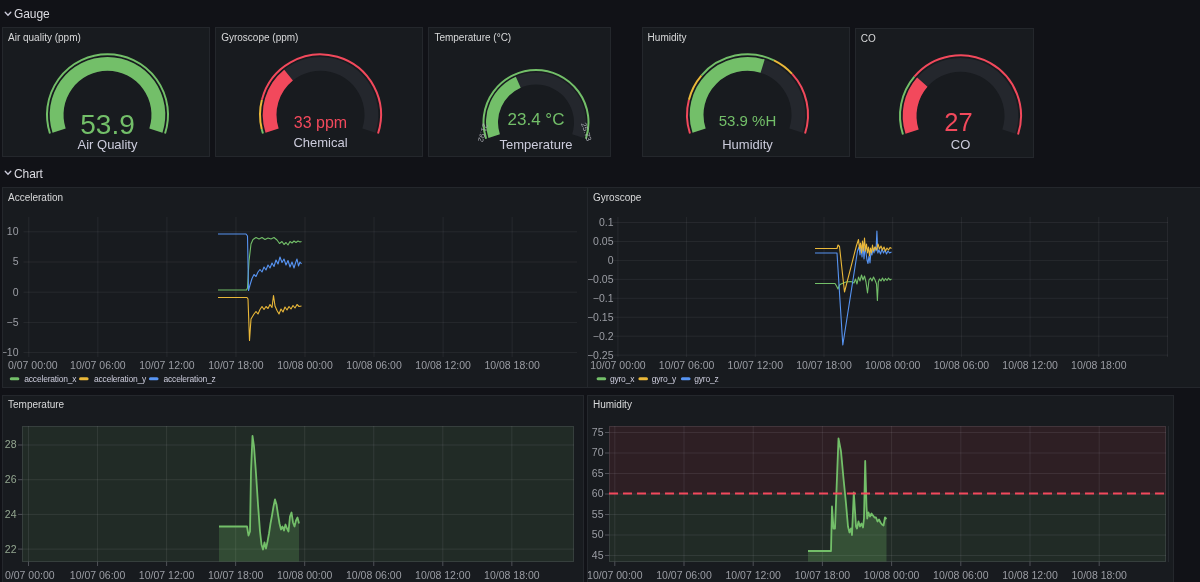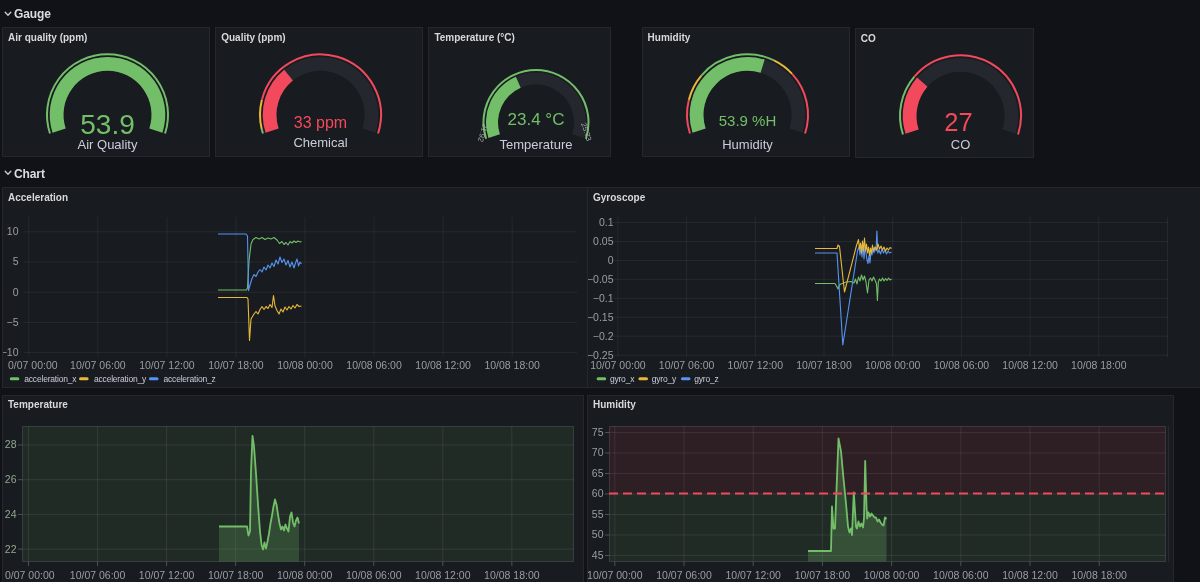--- a/index.html
+++ b/index.html
@@ -1,17 +1,17 @@
 <!DOCTYPE html>
 <html><head><meta charset="utf-8"><style>
 *{margin:0;padding:0;box-sizing:border-box}
 html,body{width:1200px;height:582px;background:#111217;font-family:"Liberation Sans",sans-serif;overflow:hidden;position:relative}
 .panel{position:absolute;background:#181b1f;border:1px solid rgba(204,204,220,0.07);overflow:hidden}
-.pt{position:absolute;left:5px;top:3.5px;font-size:10px;font-weight:700;color:#d8d9da;letter-spacing:0px}
-.rowhdr{position:absolute;font-size:12px;font-weight:700;color:#dcdce3;letter-spacing:-0.1px}
+.pt{position:absolute;left:5px;top:3.5px;font-size:10px;font-weight:400;color:#d8d9da;letter-spacing:0px}
+.rowhdr{position:absolute;font-size:12px;font-weight:400;color:#dcdce3;letter-spacing:-0.1px}
 svg{position:absolute;left:0;top:0}
 text{font-family:"Liberation Sans",sans-serif}
 </style></head><body>
 
 <div class="rowhdr" style="left:14px;top:7px">Gauge</div>
 <svg width="10" height="10" style="left:3px;top:9px" viewBox="0 0 10 10">
     <polyline points="2.2,3.2 5,6.2 7.8,3.2" fill="none" stroke="#ccccdc" stroke-width="1.3" stroke-linecap="round"></polyline>
   </svg>
 <div class="rowhdr" style="left:14px;top:167px">Chart</div>
 <svg width="10" height="10" style="left:3px;top:168px" viewBox="0 0 10 10">
@@ -21,21 +21,21 @@
     <div class="pt">Air quality (ppm)</div>
     <svg width="208.3" height="130">
       <path d="M49.53 104.66A57.8 57.8 0 1 1 159.47 104.66L146.35 100.4A44 44 0 1 0 62.65 100.4Z" fill="#24272d"></path>
       <path d="M49.53 104.66A57.8 57.8 0 1 1 159.47 104.66L146.35 100.4A44 44 0 1 0 62.65 100.4Z" fill="#73BF69"></path>
       <path d="M46.96 105.5A60.5 60.5 0 1 1 162.04 105.5" fill="none" stroke="#73BF69" stroke-width="2"></path>
       <text x="104.5" y="105.5" font-size="28" font-weight="500" fill="#73BF69" text-anchor="middle">53.9</text>
       <text x="104.5" y="120.8" font-size="13" fill="#ccccdc" text-anchor="middle">Air Quality</text>
     </svg>
   </div>
 <div class="panel" style="left:215.2px;top:27px;width:208.3px;height:130px">
-    <div class="pt">Quality (ppm)</div>
+    <div class="pt">Gyroscope (ppm)</div>
     <svg width="208.3" height="130">
       <path d="M49.53 104.66A57.8 57.8 0 1 1 159.47 104.66L146.35 100.4A44 44 0 1 0 62.65 100.4Z" fill="#24272d"></path>
       <path d="M49.53 104.66A57.8 57.8 0 0 1 68.22 41.8L76.88 52.55A44 44 0 0 0 62.65 100.4Z" fill="#F2495C"></path>
       <path d="M46.96 105.5A60.5 60.5 0 0 1 45.72 101.11" fill="none" stroke="#73BF69" stroke-width="2"></path>
       <path d="M45.72 101.11A60.5 60.5 0 0 1 45.9 71.75" fill="none" stroke="#EAB839" stroke-width="2"></path>
       <path d="M45.9 71.75A60.5 60.5 0 1 1 162.04 105.5" fill="none" stroke="#F2495C" stroke-width="2"></path>
       <text x="104.5" y="99.8" font-size="16" font-weight="500" fill="#F2495C" text-anchor="middle">33 ppm</text>
       <text x="104.5" y="119.4" font-size="13" fill="#ccccdc" text-anchor="middle">Chemical</text>
     </svg>
   </div>

